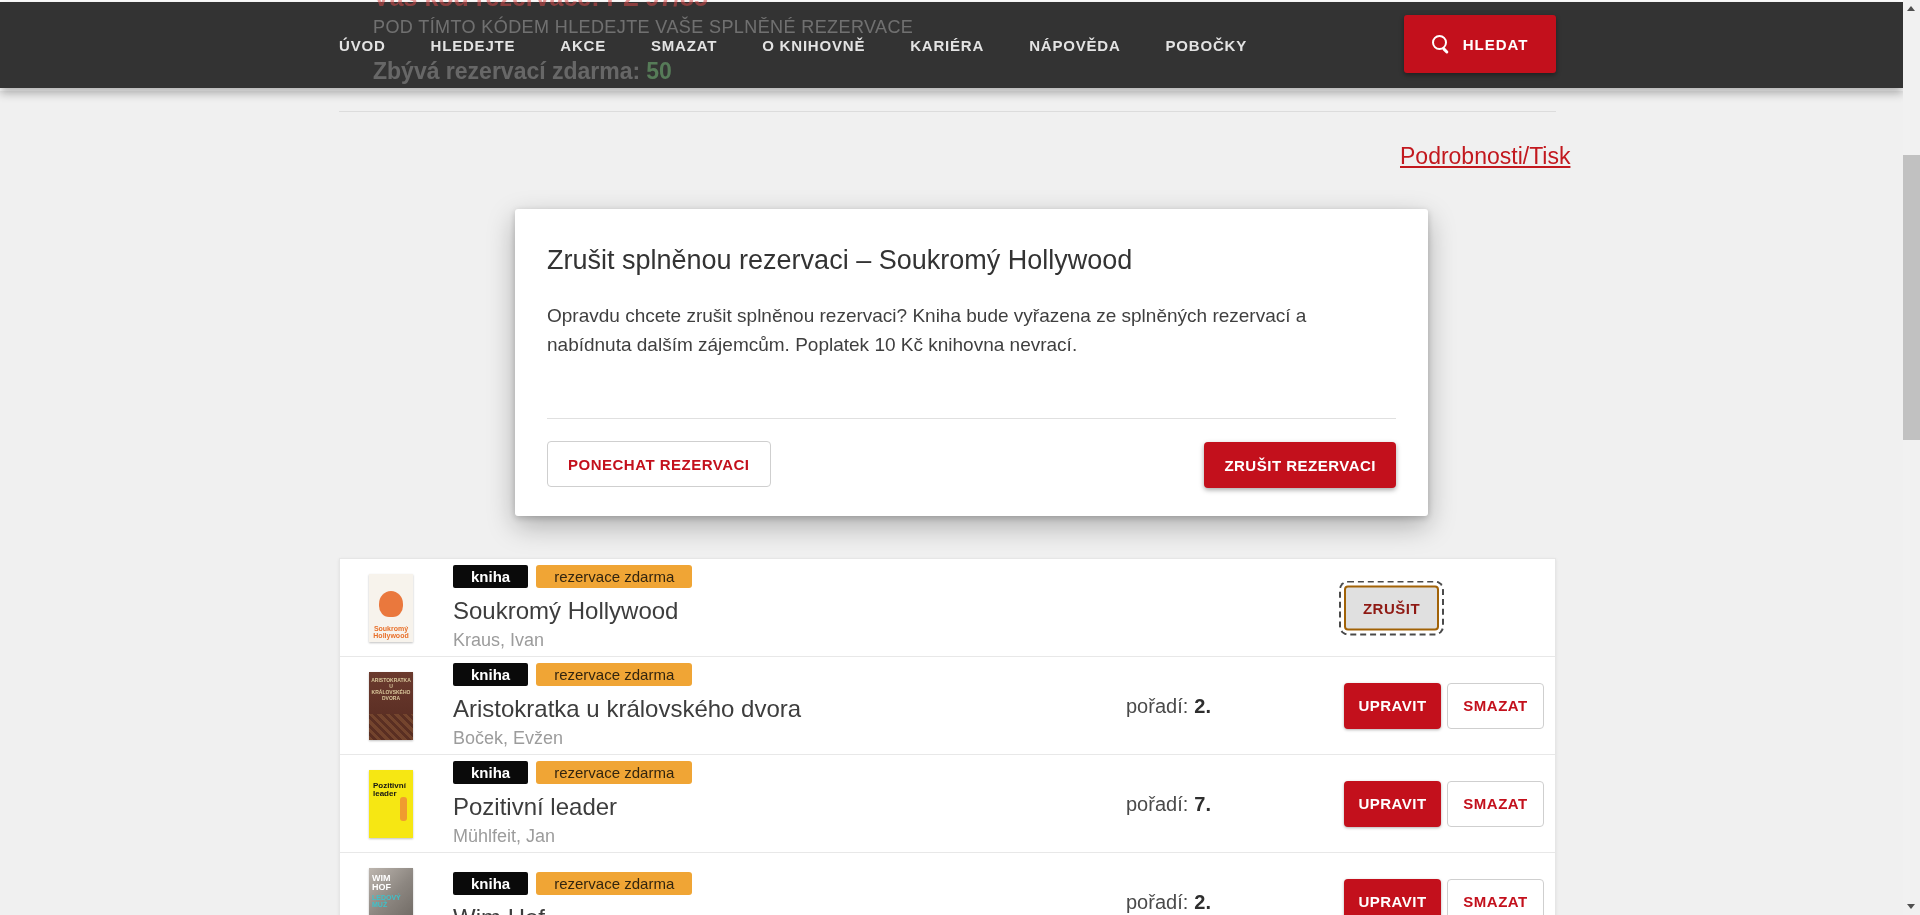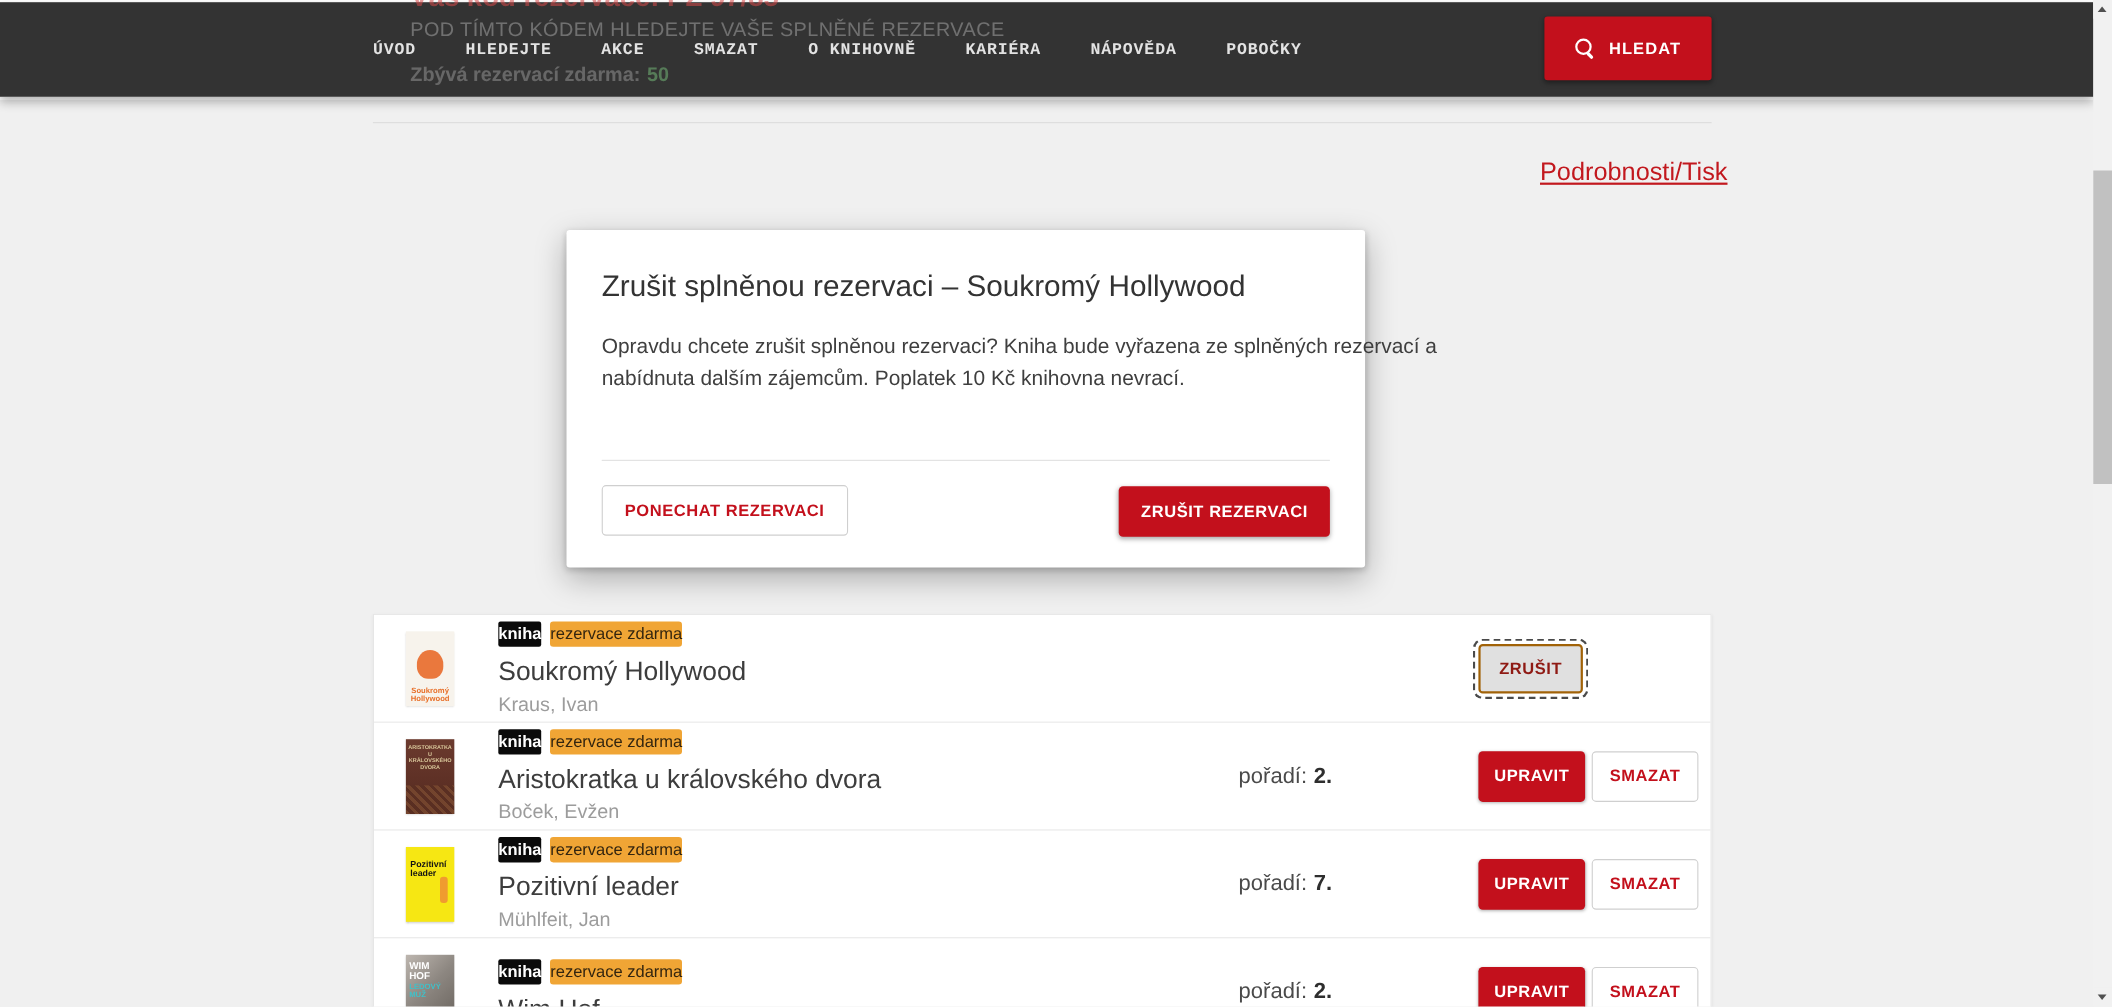--- a/index.html
+++ b/index.html
@@ -6,52 +6,52 @@
   body{
     width:1920px;height:915px;position:relative;overflow:hidden;
     background:#f0f0f0;
     font-family:"Liberation Sans", sans-serif;
   }
   
   .page-top{position:absolute;top:0;left:0;width:1903px;height:91px;background:#ffffff;}
   .ghost-layer{position:absolute;top:0;left:18px;width:1798px;height:95px;z-index:40;pointer-events:none;}
   .res-code{position:absolute;top:-17px;left:355px;font-size:25px;font-weight:bold;color:rgba(214,72,72,.55);white-space:nowrap;}
   .res-hint{position:absolute;top:17px;left:355px;font-size:18px;letter-spacing:.4px;color:rgba(255,255,255,.30);white-space:nowrap;}
-  .res-free{position:absolute;top:58px;left:355px;font-size:18px;font-weight:bold;color:rgba(255,255,255,.26);white-space:nowrap;}
+  .res-free{position:absolute;top:58px;left:355px;font-size:23px;font-weight:bold;color:rgba(255,255,255,.26);white-space:nowrap;}
   .res-free .free-val{color:rgba(122,196,126,.5);font-weight:bold;margin-left:6px;}
 
   
   .navbar{
     position:absolute;top:2px;left:0;width:1903px;height:86px;z-index:30;
     background:rgba(44,44,44,.97);
     box-shadow:0 5px 9px rgba(0,0,0,.30);
   }
   .nav-items{position:absolute;left:339px;top:0;height:86px;display:flex;align-items:center;gap:45px;}
-  .nav-item{color:#e3e3e3;font-size:15px;font-weight:bold;letter-spacing:.8px;white-space:nowrap;cursor:pointer;font-family:Liberation Mono, monospace;}
+  .nav-item{color:#e3e3e3;font-size:15px;font-weight:bold;letter-spacing:.8px;white-space:nowrap;cursor:pointer;}
   .search-btn{
     position:absolute;left:1404px;top:13px;width:152px;height:58px;
     background:#c3101c;border:none;border-radius:3px;cursor:pointer;
     display:flex;align-items:center;justify-content:center;gap:13px;
     box-shadow:0 2px 5px rgba(0,0,0,.4);
   }
   .search-btn .label{color:#ffffff;font-size:15px;font-weight:bold;letter-spacing:1px;}
   .mag{position:relative;width:18px;height:18px;display:inline-block;}
   .mag::before{content:"";position:absolute;top:0;left:0;width:11px;height:11px;border:2px solid #fff;border-radius:50%;}
   .mag::after{content:"";position:absolute;left:12px;top:12px;width:7px;height:2.5px;background:#fff;transform:rotate(45deg);transform-origin:0 0;border-radius:2px;}
 
   
   .content-divider{position:absolute;top:111px;left:339px;width:1217px;height:1px;background:#dcdcdc;}
   .details-link{
     position:absolute;top:143px;left:1400px;font-size:23px;color:#c2181e;
     text-decoration:underline;cursor:pointer;white-space:nowrap;
   }
 
   
   .modal{
-    position:absolute;left:515px;top:209px;width:726px;height:307px;z-index:20;
+    position:absolute;left:515px;top:209px;width:913px;height:307px;z-index:20;
     background:#ffffff;border-radius:3px;
     box-shadow:0 10px 28px rgba(0,0,0,.28), 0 2px 6px rgba(0,0,0,.18);
     box-sizing:border-box;
   }
   .modal-title{position:absolute;top:36px;left:32px;right:32px;font-size:27px;color:#333333;font-weight:normal;margin:0;}
   .modal-body{position:absolute;top:92px;left:32px;width:800px;font-size:19px;line-height:29px;color:#3f3f3f;}
   .modal-divider{position:absolute;top:209px;left:32px;right:32px;height:1px;background:#e0e0e0;}
   .modal-actions-left{position:absolute;left:32px;top:232px;}
   .modal-actions-right{position:absolute;right:32px;top:233px;margin-left:36px;}
   .btn{
@@ -80,21 +80,21 @@
   .cover-i1::after{content:"";position:absolute;bottom:0;left:0;right:0;height:26px;background:repeating-linear-gradient(45deg,#7a4a30 0 3px,#5a2f22 3px 6px);opacity:.8;}
   .cover-i1 .cover-label{top:5px;font-size:5px;line-height:6px;}
   .cover-i2{background:#f6e713;}
   .cover-i2::after{content:"";position:absolute;right:6px;top:27px;width:7px;height:24px;background:#f09b2f;border-radius:3px;}
   .cover-i2 .cover-label{top:12px;font-size:8px;line-height:8px;text-align:left;left:4px;}
   .cover-i3{background:linear-gradient(135deg,#bdb6af 0%,#8d8781 45%,#655f59 100%);}
   .cover-i3 .cover-label{top:6px;font-size:9px;line-height:9px;text-align:left;left:3px;}
   .cover-i3 .cover-sub{top:26px;font-size:7px;line-height:7px;}
   .row-text{display:flex;flex-direction:column;}
   .badges{display:flex;gap:8px;align-items:center;}
-  .badge{font-size:15px;padding:3px 0;border-radius:2px;white-space:nowrap;}
+  .badge{font-size:15px;padding:3px 18px;border-radius:2px;white-space:nowrap;}
   .badge:first-child{background:#0a0a0a;color:#ffffff;font-weight:bold;}
   .badge + .badge{background:#f0a535;color:#33250f;border-radius:3px;}
   .row-title{font-size:24px;color:#3d3d3d;margin-top:9px;}
   .row-author{font-size:18px;color:#9c9c9c;margin-top:5px;}
   .order{position:absolute;left:786px;top:50%;transform:translateY(-50%);font-size:20px;color:#4a4a4a;white-space:nowrap;}
   .order .order-val{font-weight:bold;color:#2e2e2e;margin-left:6px;}
   .actions{position:absolute;left:1004px;top:50%;transform:translateY(-50%);display:flex;gap:6px;}
   .act-btn{min-width:97px;height:46px;padding:0 12px;}
   .act-btn.filled{background:#c3101c;color:#ffffff;border:none;box-shadow:0 1px 3px rgba(0,0,0,.3);}
   .act-btn.outlined{background:#ffffff;color:#c3101c;border:1px solid #cfcfcf;}

